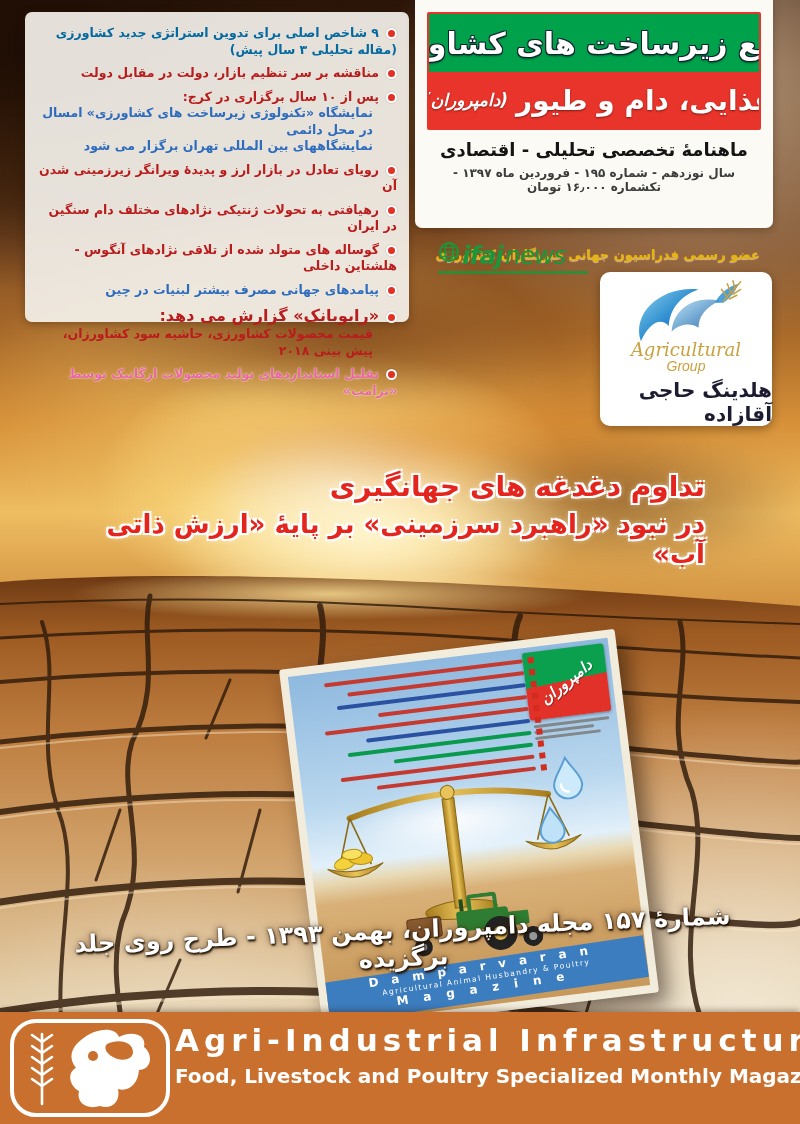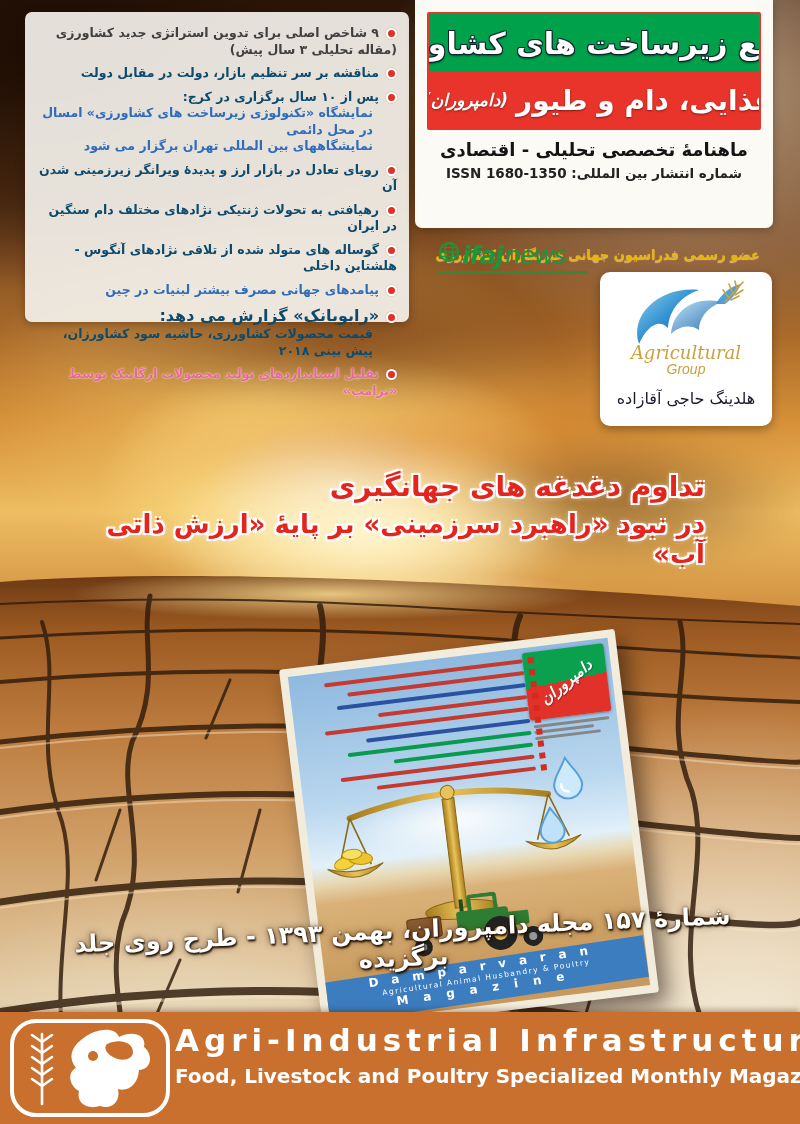--- a/index.html
+++ b/index.html
@@ -28,22 +28,22 @@
 
   
   .panel-left { position:absolute; left:25px; top:12px; width:384px; height:310px;
     background:rgba(243,240,233,.93); border-radius:7px; padding:13px 12px 10px 12px;
     box-shadow:0 2px 8px rgba(40,20,5,.35); direction:rtl; }
   .hl { font-size:12.5px; font-weight:bold; line-height:1.32; margin-bottom:7px; text-align:right; }
   .hl .dot { display:inline-block; width:11px; height:11px; border-radius:50%;
     background:#e33024; border:2px solid #fff; box-shadow:0 0 0 1px rgba(0,0,0,.07);
     margin-left:7px; vertical-align:-2px; }
   .hl .cont { padding-right:24px; display:block; }
-  .t-red  { color:#404040; }
-  .t-navy { color:#0c4a6e; }
+  .t-red  { color:#0369a1; }
+  .t-navy { color:#b91c1c; }
   .t-blue { color:#2e6cbe; }
   .t-pink { color:#e8679f; text-shadow:0 0 2px #fff; }
 
   
   .panel-right { position:absolute; left:415px; top:0; width:358px; height:228px;
     background:#fbfaf5; border-radius:0 0 7px 7px; padding:12px 12px 8px 12px;
     box-shadow:0 2px 8px rgba(40,20,5,.35); }
   .banner { border:2px solid #e8342a; border-radius:2px; overflow:hidden; }
   .banner-green { background:#00a14b; height:58px; display:flex; align-items:center; justify-content:center; }
   .banner-green .ttl { color:#fff; font-size:30px; font-weight:bold; white-space:nowrap;
@@ -65,21 +65,21 @@
   .ifaj-bar { height:3px; background:#1d9539; width:150px; margin-top:1px; opacity:.8; }
 
   
   .holding { position:absolute; left:600px; top:272px; width:172px; height:154px;
     background:#fff; border-radius:10px; box-shadow:0 3px 10px rgba(40,20,5,.4);
     display:flex; flex-direction:column; align-items:center; padding-top:4px; }
   .holding .latin1 { font-family:"DejaVu Serif","Liberation Serif",serif; font-style:italic;
     color:#c9a13e; font-size:18px; margin-top:-8px; }
   .holding .latin2 { font-family:Liberation Sans, sans-serif; font-style:italic;
     color:#c9a13e; font-size:14px; margin-top:-2px; }
-  .holding .fa { font-size:16px; font-weight:normal; color:#1c1c30; margin-top:12px; direction:rtl; }
+  .holding .fa { font-size:20px; font-weight:bold; color:#1c1c30; margin-top:4px; direction:rtl; }
   .holding-slogan { position:absolute; left:588px; top:432px; width:198px; text-align:center;
     font-size:13.5px; font-weight:bold; color:#e8342a; direction:rtl;
     text-shadow:-1px -1px 0 #fff,1px -1px 0 #fff,-1px 1px 0 #fff,1px 1px 0 #fff,0 0 4px #fff; }
 
   
   .main-head { position:absolute; right:95px; top:470px; width:630px; direction:rtl; text-align:right; color:#e4251e; }
   .main-head .l1 { font-size:28px; font-weight:bold;
     text-shadow:-2px -2px 0 #fff,2px -2px 0 #fff,-2px 2px 0 #fff,2px 2px 0 #fff,0 0 6px #fff; }
   .main-head .l2 { font-size:26px; font-weight:bold; margin-top:6px;
     text-shadow:-2px -2px 0 #fff,2px -2px 0 #fff,-2px 2px 0 #fff,2px 2px 0 #fff,0 0 6px #fff; }
@@ -221,21 +221,21 @@
           <g stroke="#0aa04e" stroke-width="2" fill="none" stroke-linecap="round">
             <line x1="10" y1="6" x2="10" y2="42"></line>
             <path d="M10,10 L5,6 M10,10 L15,6 M10,17 L5,13 M10,17 L15,13 M10,24 L5,20 M10,24 L15,20 M10,31 L5,27 M10,31 L15,27"></path>
           </g>
           <path d="M22,8 C30,2 42,2 44,8 C52,5 56,10 53,16 C56,22 52,28 46,27 C46,34 40,40 33,37 C26,42 19,38 21,31 C15,28 15,18 20,16 C17,12 19,10 22,8 Z" fill="#fff"></path>
           <path d="M30,36 L28,44 M38,34 L40,43" stroke="#fff" stroke-width="4" stroke-linecap="round"></path>
         </svg>
       </div>
     </div>
     <div class="mast-sub">ماهنامهٔ تخصصی تحلیلی - اقتصادی</div>
-    <div class="mast-issn">شماره انتشار بین المللی: ISSN 1680-1350</div>
+    <div class="mast-issue">سال نوزدهم - شماره ۱۹۵ - فروردین ماه ۱۳۹۷ - تکشماره ۱۶٫۰۰۰ تومان</div>
   </div>
 
   <div class="ifaj-member">عضو رسمی فدراسیون جهانی خبرنگاران کشاورزی</div>
   <div class="ifaj-logo">
     <div class="ifaj-row">
       <svg width="22" height="22" viewBox="0 0 22 22">
         <circle cx="11" cy="11" r="9" fill="none" stroke="#1d9539" stroke-width="2"></circle>
         <ellipse cx="11" cy="11" rx="4" ry="9" fill="none" stroke="#1d9539" stroke-width="1.5"></ellipse>
         <line x1="2" y1="11" x2="20" y2="11" stroke="#1d9539" stroke-width="1.5"></line>
         <line x1="3.5" y1="6.5" x2="18.5" y2="6.5" stroke="#1d9539" stroke-width="1.2"></line>

